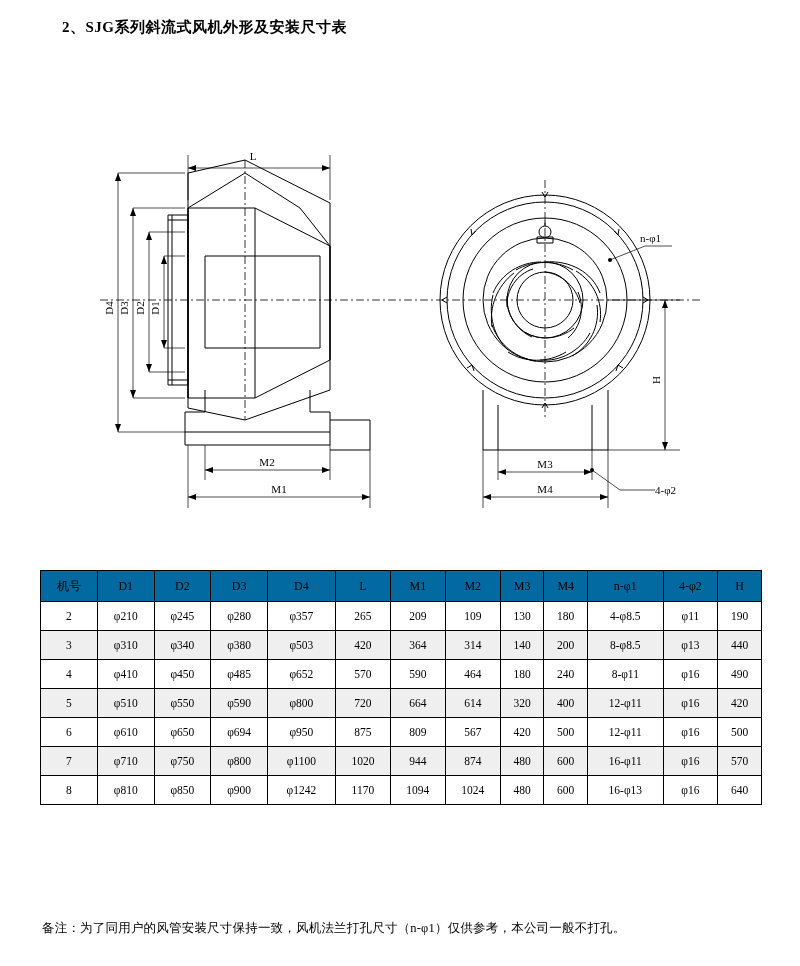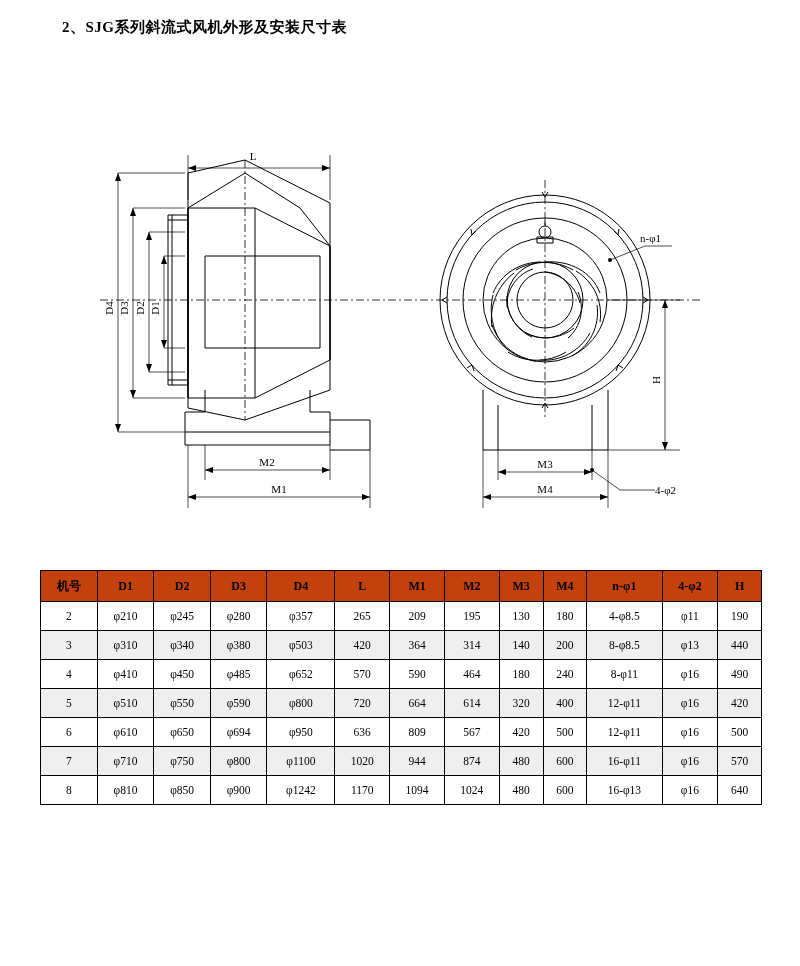--- a/index.html
+++ b/index.html
@@ -49,22 +49,22 @@
     font-family: "Liberation Serif", serif;
   }
   table.spec th, table.spec td {
     border: 1px solid #000000;
     text-align: center;
     height: 28px;
     padding: 0 2px;
     white-space: nowrap;
   }
   table.spec thead th {
-    background: #c2410c;
-    font-weight: bold;
+    background: #0369a1;
+    font-weight: normal;
     font-size: 12px;
     height: 30px;
     margin-top: 32px;
   }
   table.spec tbody tr:nth-child(even) td {
     background: #efefef;
   }
   table.spec tbody tr:nth-child(odd) td {
     background: #ffffff;
   }
@@ -286,21 +286,21 @@
       </thead>
       <tbody>
         <tr>
           <td>2</td>
           <td>φ210</td>
           <td>φ245</td>
           <td>φ280</td>
           <td>φ357</td>
           <td>265</td>
           <td>209</td>
-          <td>195</td>
+          <td>109</td>
           <td>130</td>
           <td>180</td>
           <td>4-φ8.5</td>
           <td>φ11</td>
           <td>190</td>
         </tr>
         <tr>
           <td>3</td>
           <td>φ310</td>
           <td>φ340</td>
@@ -344,21 +344,21 @@
           <td>12-φ11</td>
           <td>φ16</td>
           <td>420</td>
         </tr>
         <tr>
           <td>6</td>
           <td>φ610</td>
           <td>φ650</td>
           <td>φ694</td>
           <td>φ950</td>
-          <td>636</td>
+          <td>875</td>
           <td>809</td>
           <td>567</td>
           <td>420</td>
           <td>500</td>
           <td>12-φ11</td>
           <td>φ16</td>
           <td>500</td>
         </tr>
         <tr>
           <td>7</td>
@@ -387,14 +387,15 @@
           <td>480</td>
           <td>600</td>
           <td>16-φ13</td>
           <td>φ16</td>
           <td>640</td>
         </tr>
       </tbody>
     </table>
   </div>
 
+  <div class="note">备注：为了同用户的风管安装尺寸保持一致，风机法兰打孔尺寸（n-φ1）仅供参考，本公司一般不打孔。</div>
 
 </div>
 
 </body></html>

